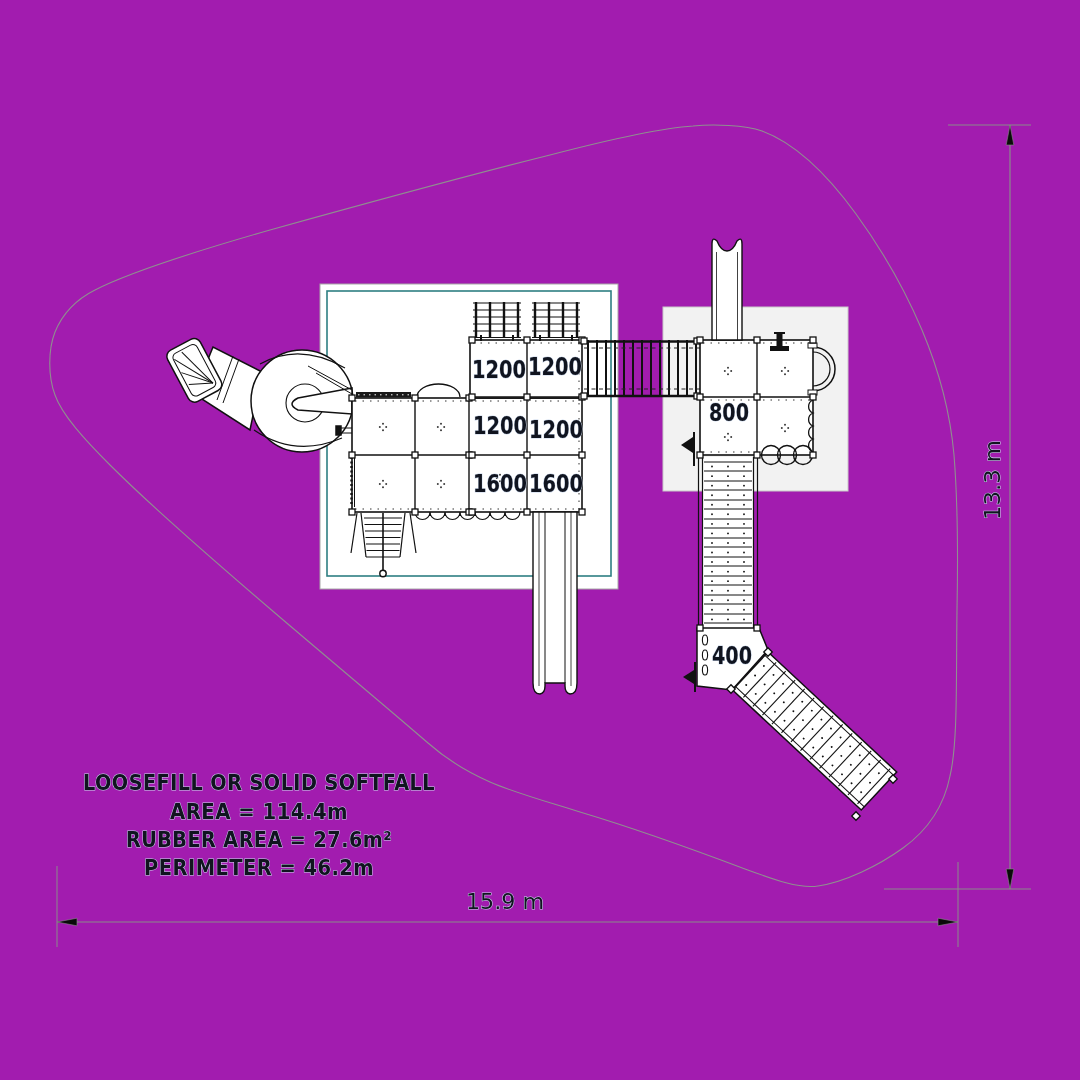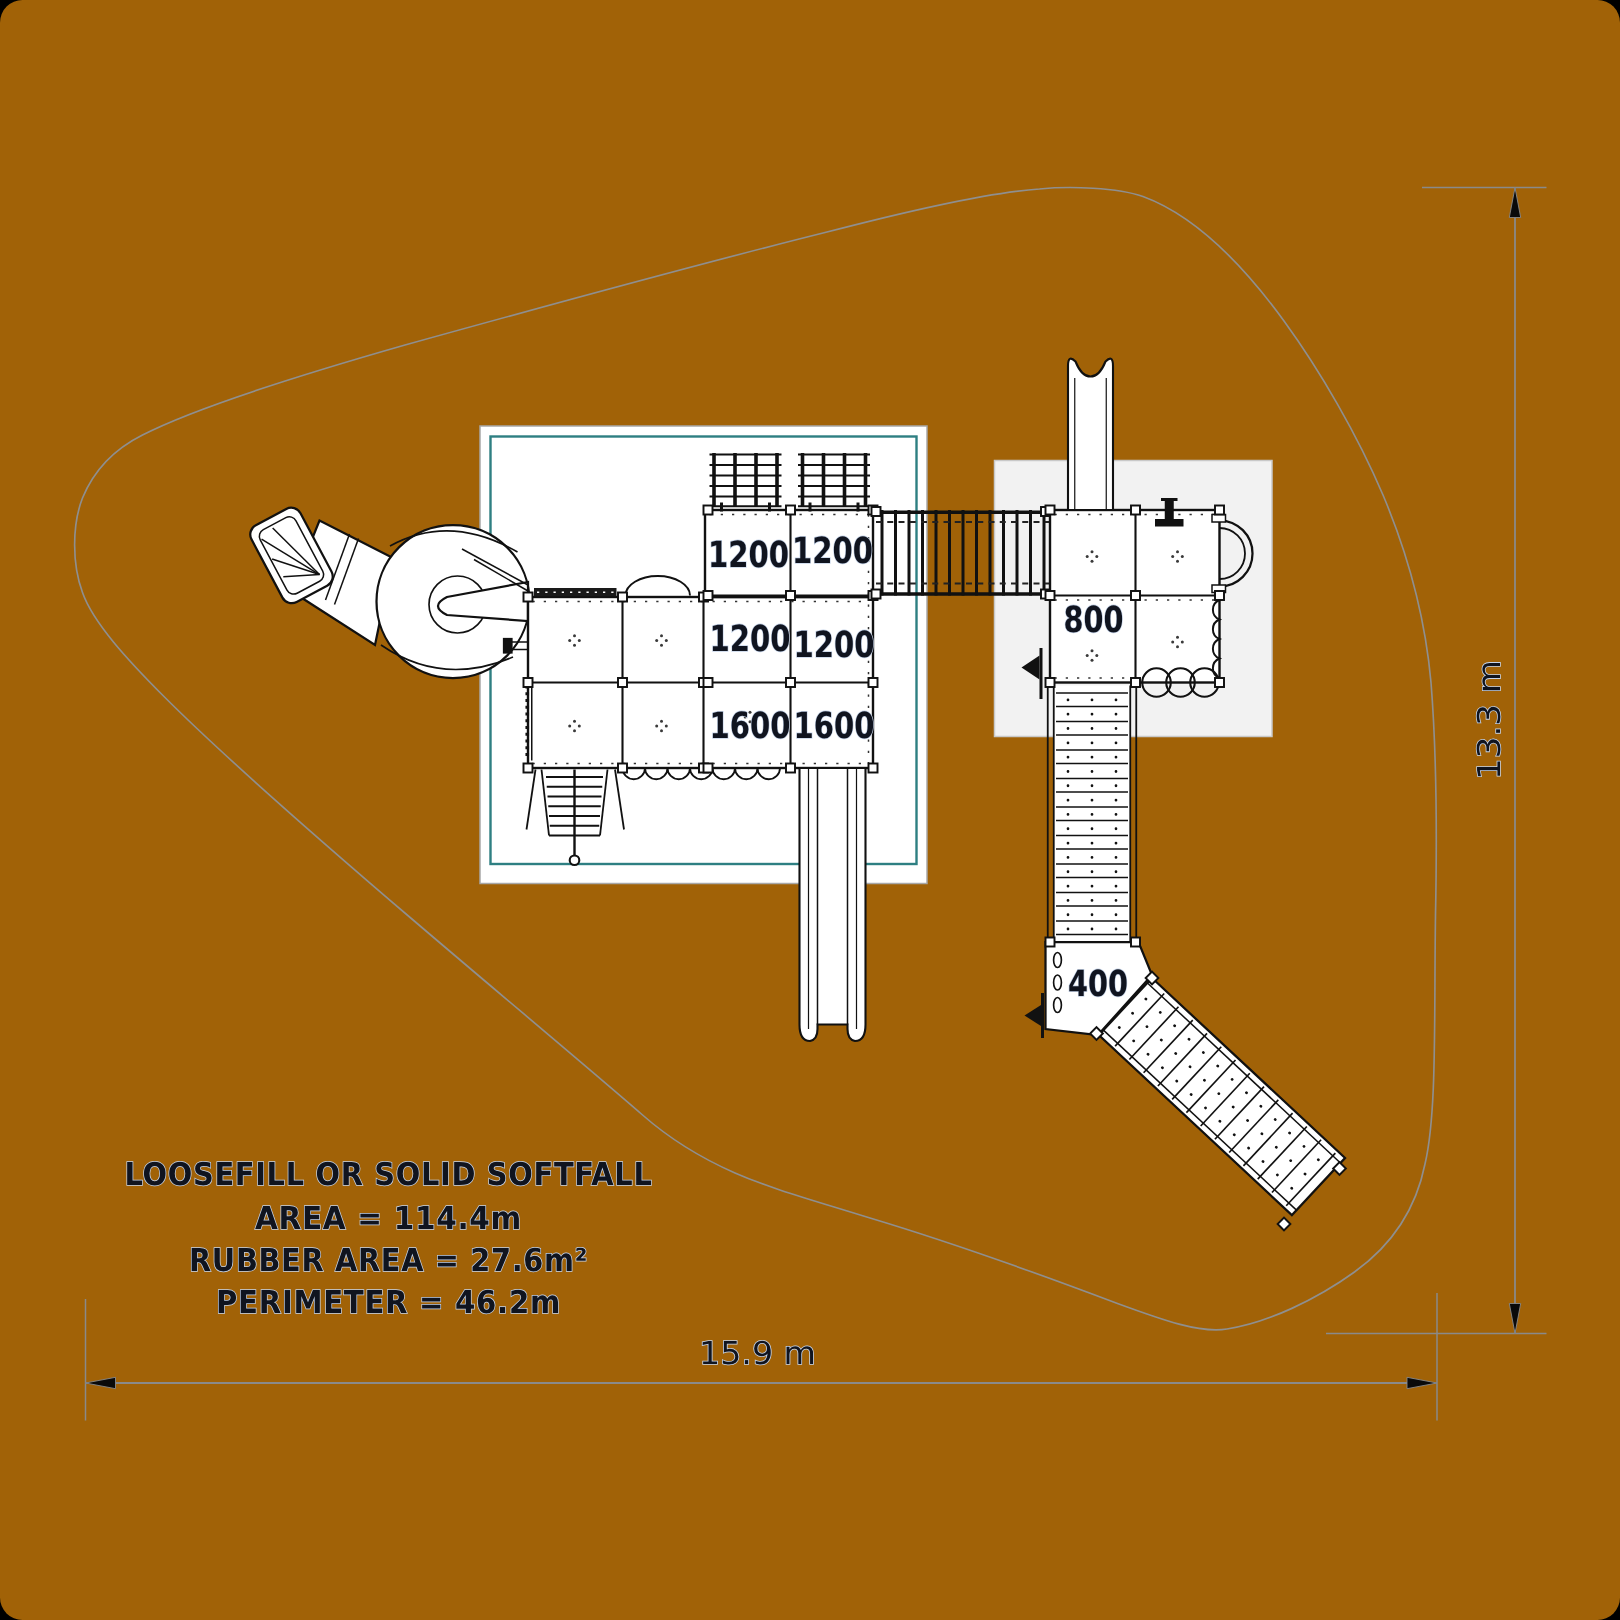--- a/index.html
+++ b/index.html
@@ -1,16 +1,16 @@
 <!DOCTYPE html>
 <html><head>
 <meta charset="utf-8">
 <style>
   html,body{margin:0;padding:0;background:#000;width:1080px;height:1080px;overflow:hidden;}
-  #stage{position:relative;width:1080px;height:1080px;background:#a16207;border-radius:15px;}
+  #stage{position:relative;width:1080px;height:1080px;background:#a21caf;}
   svg{position:absolute;left:0;top:0;}
   text{font-family:"DejaVu Sans","Liberation Sans",sans-serif;}
   .halo{fill:#10141f;stroke:#c7d5ea;stroke-width:1px;paint-order:stroke fill;}
   .plat-num{font-size:24px;font-weight:bold;}
   .info-txt{font-size:21px;font-weight:bold;letter-spacing:.5px;}
   .dim-txt{font-size:21px;}
 </style>
 </head>
 <body>
 <div id="stage">

